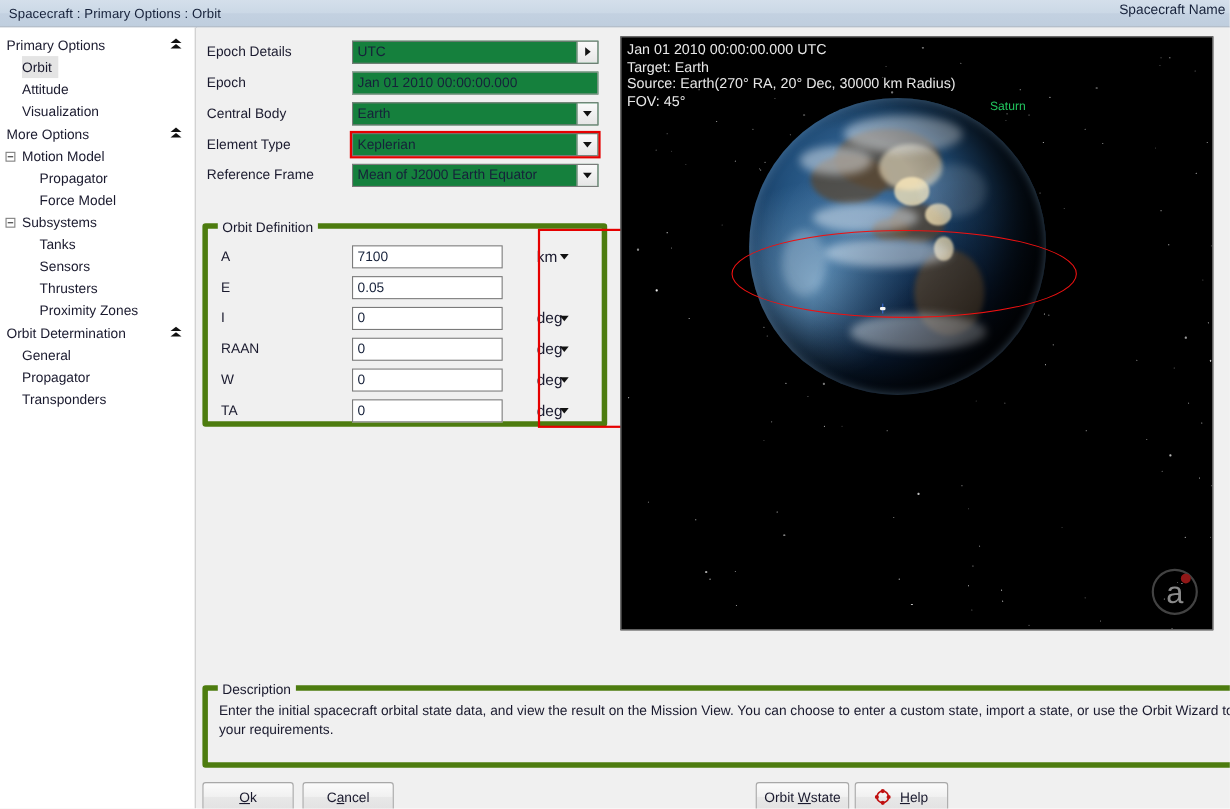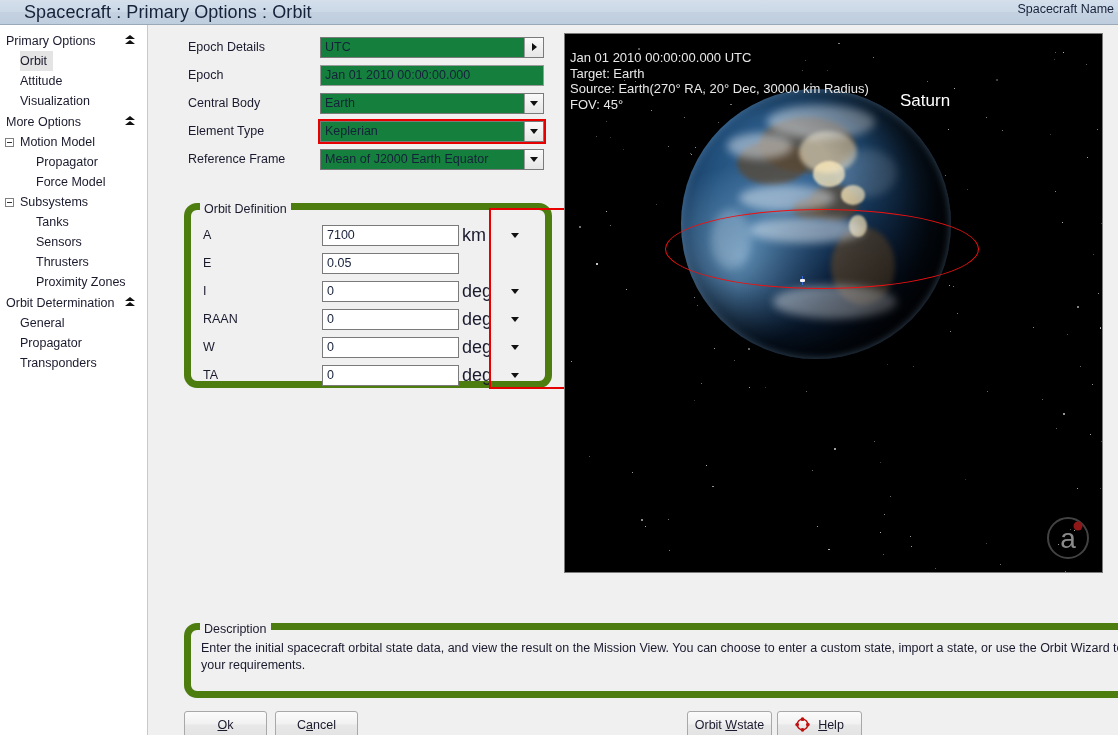--- a/index.html
+++ b/index.html
@@ -18,38 +18,38 @@
   }
 
   
   .titlebar {
     position: absolute; left: 0; top: 0; width: 1118px; height: 25px;
     background: linear-gradient(to bottom, #d4dfeb 0%, #cbd8e6 48%, #c3d1e1 52%, #bfcede 100%);
     border-bottom: 1px solid #9aa8b8;
     display: flex; align-items: center;
   }
   .titlebar-text {
-    margin-left: 24px; font-size: 18px; color: #16213a;
+    margin-left: 8px; font-size: 12px; color: #16213a;
     letter-spacing: 0.1px;
   }
   .sc-name-wrap {
     position: absolute; right: 4px; top: 2px;
     display: flex; align-items: center; gap: 6px;
   }
   .sc-name-label { font-size: 12.5px; color: #16213a; }
   .sc-name-input {
     width: 227px; height: 20px;
     background: #fff; border: 1px solid #9aa8b8;
     font-family: "Liberation Sans", sans-serif; font-size: 12.5px;
     color: #16213a; padding: 0 3px; outline: none;
   }
 
   
   .sidebar {
-    position: absolute; left: 0; top: 25px; width: 148px; height: 710px;
+    position: absolute; left: 0; top: 25px; width: 178px; height: 710px;
     background: #ffffff;
     border-right: 1px solid #c8c8c8;
     padding-top: 5px;
     overflow: hidden;
   }
   .side-section {
     display: flex; align-items: center; justify-content: space-between;
     height: 21px; padding: 0 11px 0 6px; cursor: default;
   }
   .side-section span.lbl { font-size: 12.5px; color: #1a1a2e; }
@@ -130,40 +130,40 @@
   }
   .tri-right {
     width: 0; height: 0;
     border-top: 4px solid transparent; border-bottom: 4px solid transparent;
     border-left: 5px solid #111;
   }
   .hl-red { outline: 2px solid #e60000; outline-offset: 0px; }
 
   
   .group {
-    position: absolute; border: 7px solid #4d7c0f; border-radius: 13px;
+    position: absolute; border: 5px solid #4d7c0f; border-radius: 3px;
   }
   .group-title {
     position: absolute; top: -8px; left: 9px; background: #f0f0f0;
     padding: 0 4px; font-size: 12.5px; color: #1a1a2e;
   }
   #orbit-def { left: 5px; top: 178px; width: 368px; height: 185px; }
   .orow { display: flex; align-items: center; height: 28px; padding-left: 0; }
   .orow .olabel { width: 131px; padding-left: 12px; font-size: 12.5px; }
   .obox {
     width: 137px; height: 21px; border: 1px solid #7a7a7a; background: #fff;
     display: flex; align-items: center;
   }
   .obox input {
     width: 100%; border: none; outline: none; background: transparent;
     font-family: "Liberation Sans", sans-serif; font-size: 12.5px;
     color: #16213a; padding: 0 4px;
   }
   .ounit {
-    width: 45px; padding-left: 3px; font-size: 18px; color: #1a1a2e;
+    width: 45px; padding-left: 31px; font-size: 14px; color: #1a1a2e;
   }
   .ounit-btn {
     width: 22px; display: flex; align-items: center; justify-content: center;
     cursor: pointer;
   }
   #orbit-red-box {
     position: absolute; left: 310px; top: 183px;
     width: 238px; height: 181px;
     border: 2px solid #e60000; pointer-events: none;
   }
@@ -171,28 +171,28 @@
   
   .view3d {
     position: absolute; left: 385px; top: 8px;
     width: 539px; height: 540px;
     background: #000; border: 1px solid #7a7a7a;
     overflow: hidden;
   }
   .stars { position: absolute; inset: 0; }
   .star { position: absolute; background: #fff; border-radius: 50%; }
   .overlay-text {
-    position: absolute; left: 5px; top: 16px;
+    position: absolute; left: 5px; top: 3px;
     font-family: "Liberation Sans", sans-serif;
     font-size: 13px; line-height: 15.5px; color: #e8e8e8;
     white-space: pre; z-index: 6;
   }
   .saturn-label {
     position: absolute; left: 335px; top: 57px;
-    font-size: 17px; color: #ffffff; z-index: 5; text-align: center;
+    font-size: 11px; color: #22c55e; z-index: 5; text-align: center;
   }
   .earth-wrap {
     position: absolute; left: 116px; top: 55px; width: 270px; height: 270px;
     z-index: 3;
   }
   .earth {
     position: absolute; inset: 0; border-radius: 50%;
     background:
       radial-gradient(circle at 72% 80%, rgba(6,18,40,0.95) 0%, rgba(6,18,40,0.0) 48%),
       radial-gradient(circle at 22% 62%, rgba(150,200,235,0.55) 0%, rgba(150,200,235,0) 34%),

